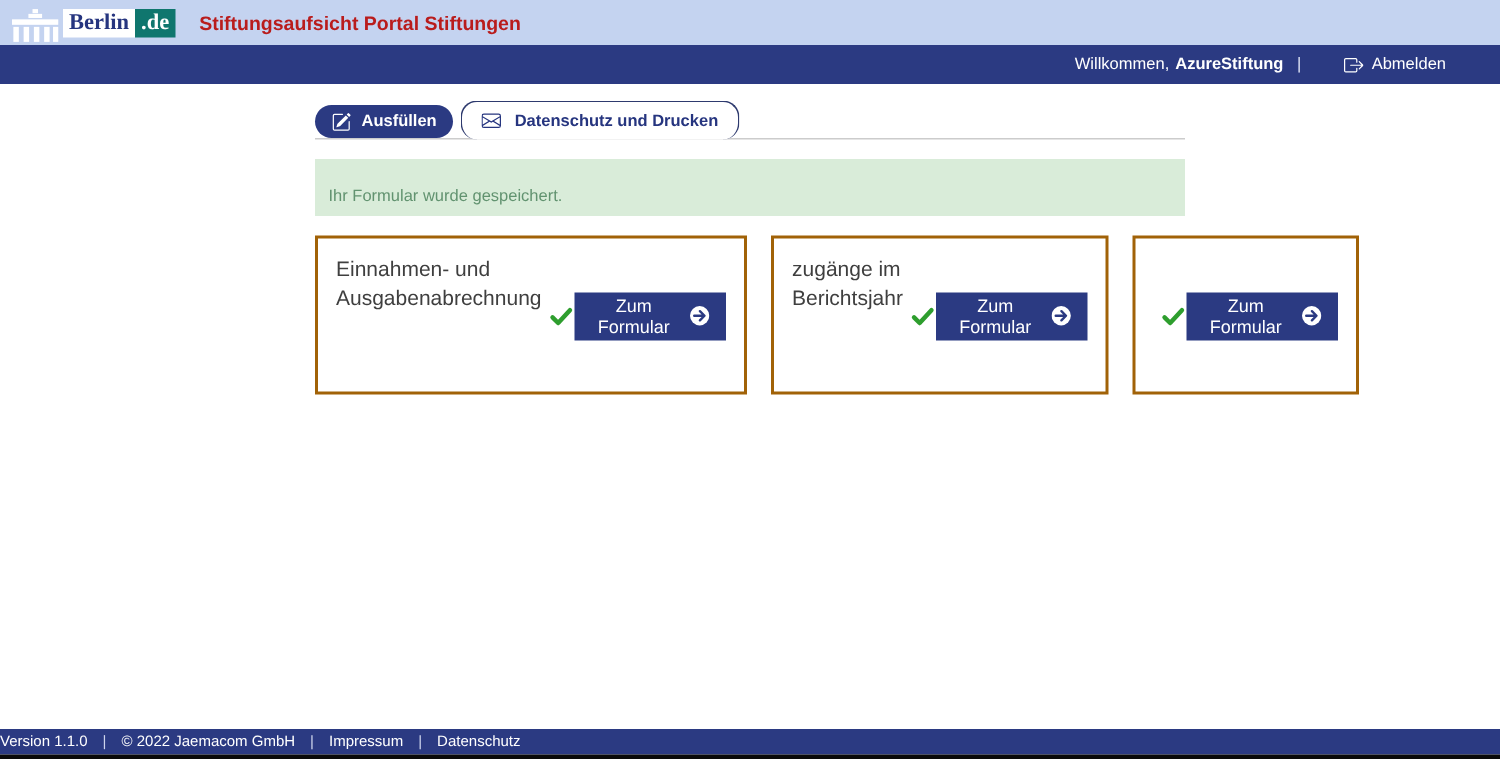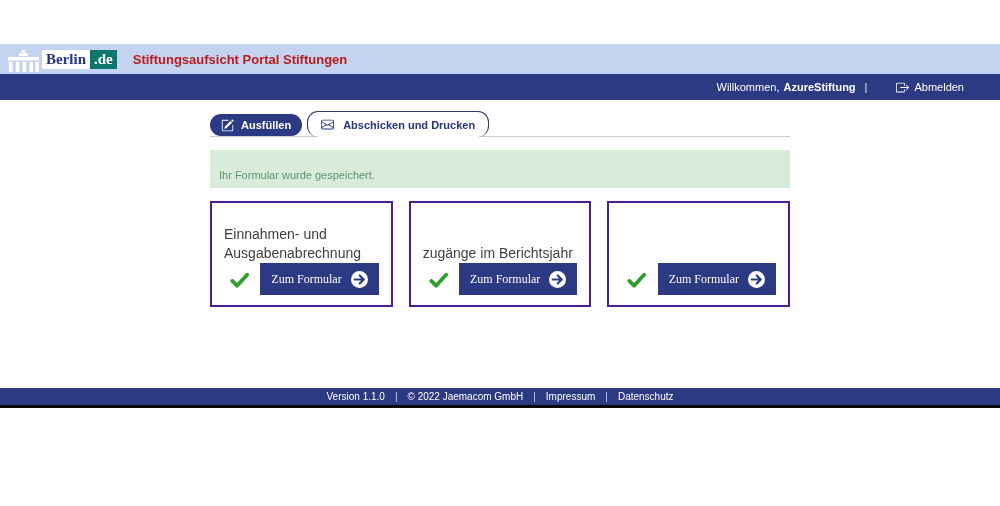--- a/index.html
+++ b/index.html
@@ -1,18 +1,18 @@
 <!DOCTYPE html>
 <html><head>
 <meta charset="utf-8">
 <style>
   * { margin:0; padding:0; box-sizing:border-box; }
   html,body { width:1000px; height:506px; overflow:hidden; }
   body { font-family:"Liberation Sans", sans-serif; background:#ffffff; }
-  .page { position:relative; width:1000px; height:364px; background:#ffffff;margin-top:44px; }
+  .page { position:relative; width:1000px; height:506px; background:#ffffff; }
 
   
   .topbar { height:30px; background:#c4d3f0; display:flex; align-items:center; padding-left:8px; }
   .logo { display:flex; align-items:center; cursor:pointer; }
   .gate-icon { width:31px; height:22px; margin-right:3px; margin-top:4px; }
   .logo-box { display:flex; align-items:stretch; height:19px;
               font-family:"Liberation Serif", serif; font-weight:bold; font-size:15px; }
   .logo-berlin { background:#ffffff; color:#26357f; padding:0 4px; line-height:19px; }
   .logo-de { background:#0f766e; color:#ffffff; padding:0 4px; line-height:19px; }
   .app-title { margin-left:16px; color:#b91c1c; font-weight:bold; font-size:13px; }
@@ -35,35 +35,35 @@
   .tab-filled { background:#2b3a82; color:#ffffff; height:22px; padding:0 11px; gap:7px; }
   .tab-filled svg { fill:#ffffff; }
   .tab-outline { background:#ffffff; color:#26357f; height:26px; padding:0 13px; gap:9px;
                  border:1px solid #2e3a6e; border-bottom:none; margin-bottom:-1px; }
   .tab-outline svg { fill:#26357f; }
 
   .alert { margin-top:13px; height:23px; background:#d9ecd9; color:#629370;
            font-size:11px; padding:19px 9px; }
 
   .cards { display:flex; gap:16px; margin-top:13px; }
-  .card { flex:1; height:106px; border:2px solid #4c1d95; background:#ffffff;
-          padding:11px 12px 10px 12px; display:flex; flex-direction:column;
+  .card { flex:1; height:106px; border:2px solid #a16207; background:#ffffff;
+          padding:11px 12px 10px 12px; display:flex; 
           justify-content:flex-end; }
   .card-title { font-size:14px; color:#3f3f3f; line-height:1.35; }
   .card-actions { display:flex; align-items:center; justify-content:space-between; }
   .check-icon { width:23px; height:23px; margin-left:4px; }
   .btn { background:#2b3a82; color:#ffffff; border:none; height:32px; padding:16px 11px;
-         font-size:12px; font-family:Liberation Serif, serif;
+         font-size:12px; font-family:Liberation Sans, sans-serif;
          display:flex; align-items:center; gap:9px; cursor:pointer; }
   .btn svg { width:17px; height:17px; }
 
   
   .footer { position:absolute; left:0; right:0; bottom:3px; height:17px; background:#2b3a82;
             color:#ffffff; font-size:10px; display:flex; align-items:center;
-            justify-content:center; gap:10px; }
+            gap:10px; }
   .footer .fsep { color:#cdd4ec; }
   .footer .flink { cursor:pointer; }
   .blackstrip { position:absolute; left:0; right:0; bottom:0; height:3px; background:#0a0a0a; }
 </style>
 </head>
 <body>
 
 <div class="page">
 
   <header class="topbar">
@@ -108,21 +108,21 @@
         <svg viewBox="0 0 16 16">
           <path d="M15.502 1.94a.5.5 0 0 1 0 .706L14.459 3.69l-2-2L13.502.646a.5.5 0 0 1 .707 0l1.293 1.293zm-1.75 2.456-2-2L4.939 9.21a.5.5 0 0 0-.121.196l-.805 2.414a.25.25 0 0 0 .316.316l2.414-.805a.5.5 0 0 0 .196-.12l6.813-6.814z"></path>
           <path d="M1 13.5A1.5 1.5 0 0 0 2.5 15h11a1.5 1.5 0 0 0 1.5-1.5v-6a.5.5 0 0 0-1 0v6a.5.5 0 0 1-.5.5h-11a.5.5 0 0 1-.5-.5v-11a.5.5 0 0 1 .5-.5H9a.5.5 0 0 0 0-1H2.5A1.5 1.5 0 0 0 1 2.5v11z"></path>
         </svg>
         <span>Ausfüllen</span>
       </div>
       <div class="tab tab-outline">
         <svg viewBox="0 0 16 16">
           <path d="M0 4a2 2 0 0 1 2-2h12a2 2 0 0 1 2 2v8a2 2 0 0 1-2 2H2a2 2 0 0 1-2-2V4zm2-1a1 1 0 0 0-1 1v.217l7 4.2 7-4.2V4a1 1 0 0 0-1-1H2zm13 2.383-4.708 2.825L15 11.105V5.383zm-.034 6.876-5.64-3.471L8 9.583l-1.326-.795-5.64 3.47A1 1 0 0 0 2 13h12a1 1 0 0 0 .966-.741zM1 11.105l4.708-2.897L1 5.383v5.722z"></path>
         </svg>
-        <span>Abschicken und Drucken</span>
+        <span>Datenschutz und Drucken</span>
       </div>
     </div>
 
     <div class="alert">Ihr Formular wurde gespeichert.</div>
 
     <div class="cards">
 
       <div class="card">
         <div class="card-title">
           <div>Einnahmen- und</div>

